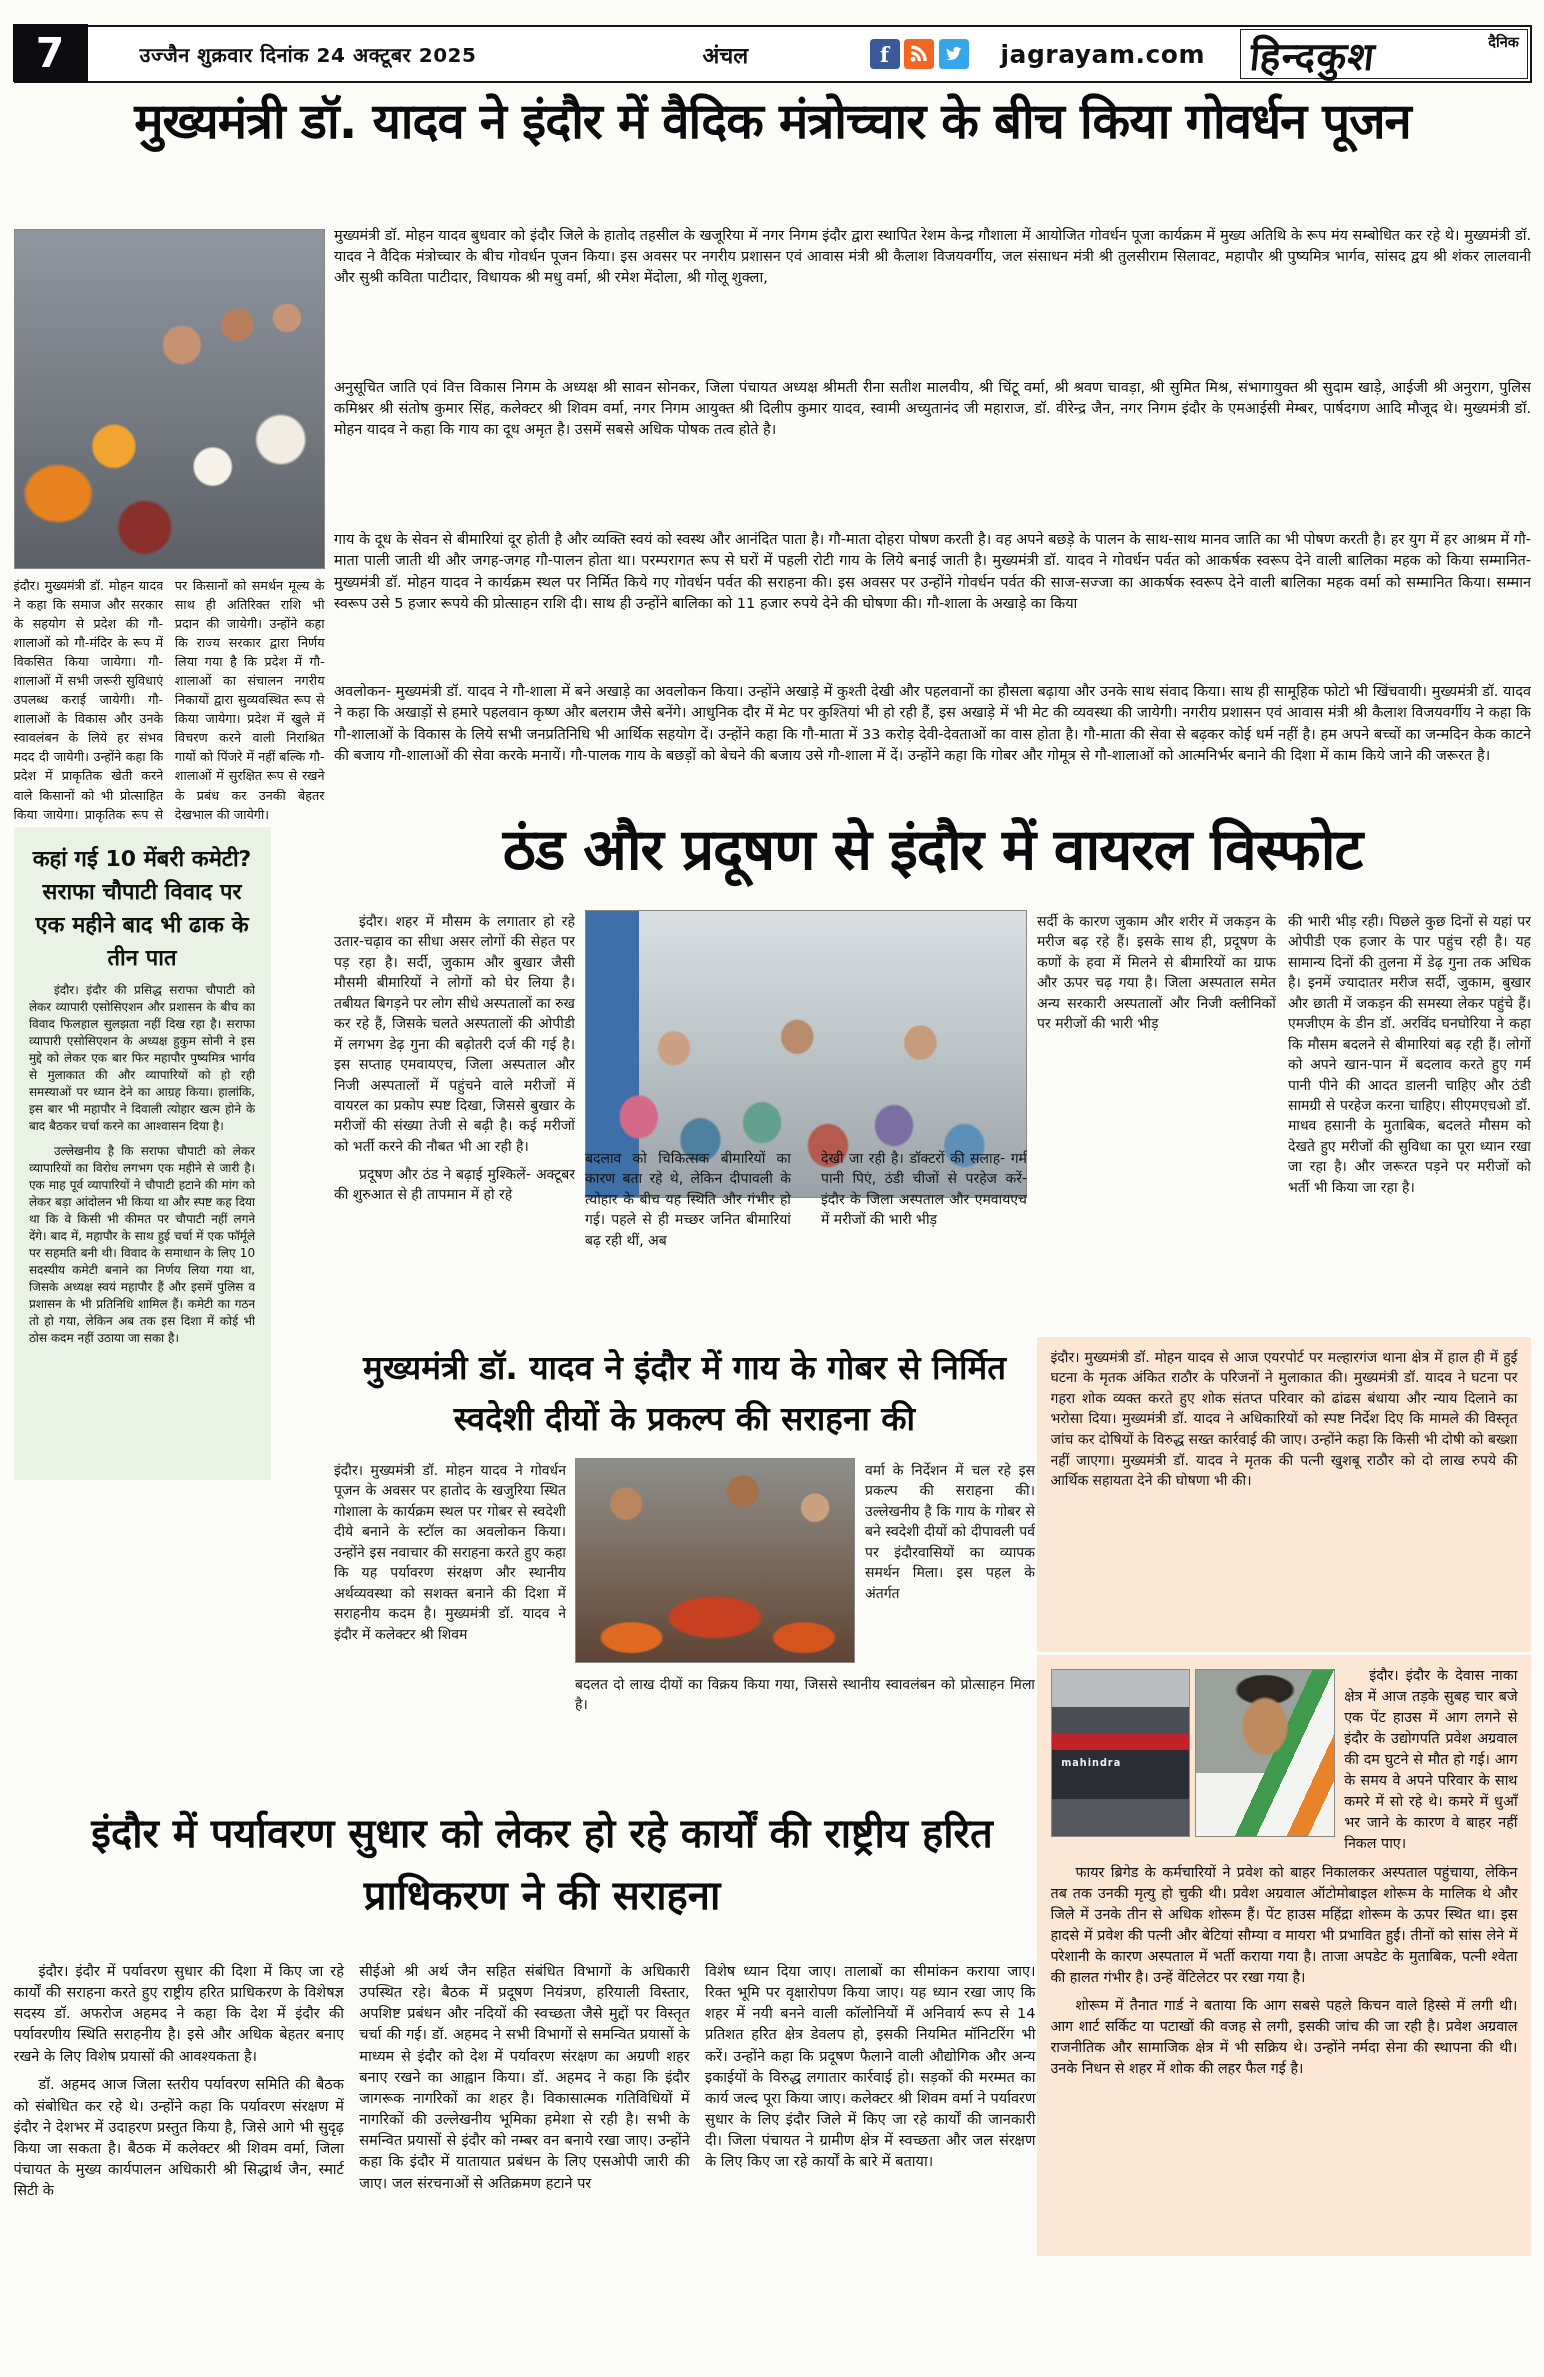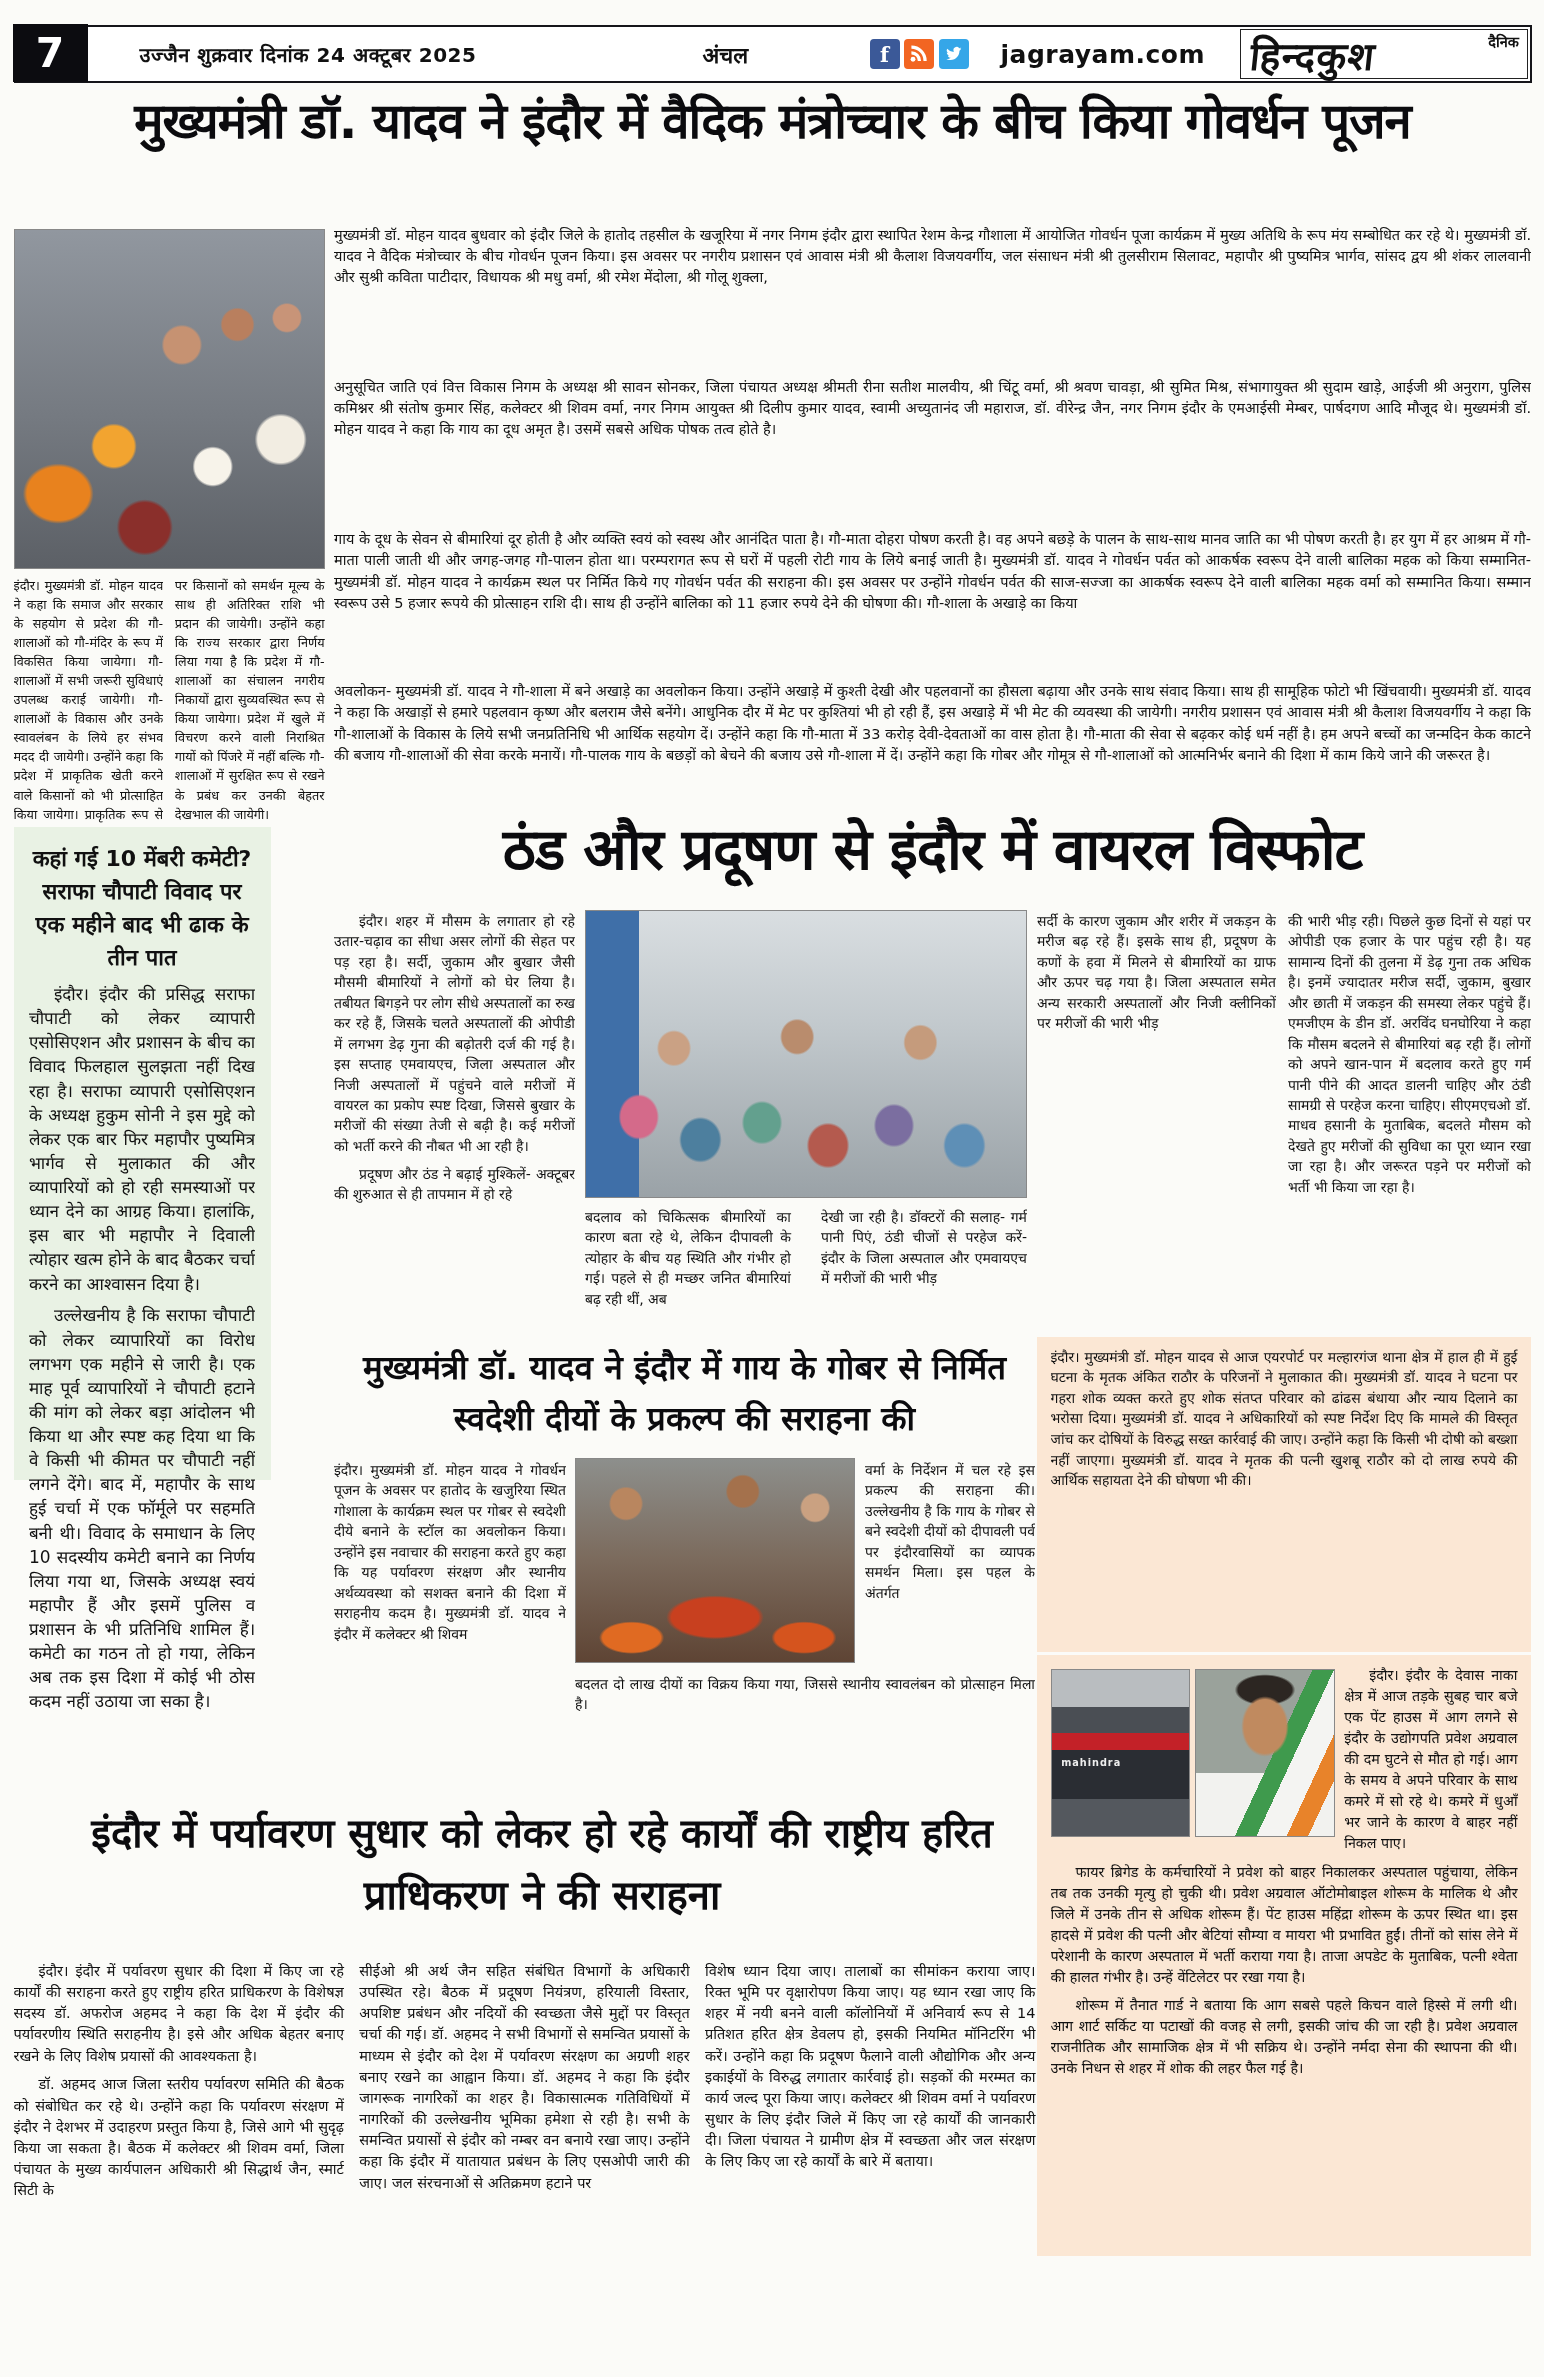--- a/index.html
+++ b/index.html
@@ -86,23 +86,23 @@
   
   .greenbox{background:#e9f2e4;}
   .peachbox{background:#fbe7d4;}
   .boxheadline{font-weight:800;text-align:center;line-height:1.5;margin:1.9px 0 7.7px 0;}
   
   #lead-cols{left:13.5px;top:576px;width:311px;height:247px;display:flex;gap:11.6px;font-size:12.7px;}
   #lead-cols>div{flex:1;line-height:1.5;text-align:justify;overflow:hidden;}
   #story1-cols{left:334px;top:225px;width:1197px;height:593px;font-size:14.5px;flex-direction:column;}
   #sarafa-box{left:13.5px;top:827px;width:257px;height:653px;padding:13.5px 15.4px;}
   #sarafa-box .boxheadline{font-size:22px;line-height:1.5;}
-  #sarafa-box .bodytext{font-size:17px;line-height:1.42;}
+  #sarafa-box .bodytext{font-size:12px;line-height:1.42;}
   #viral-left{left:334px;top:911px;width:241px;height:423px;}
-  #viral-under{left:585px;top:1207px;width:442px;height:118px;display:flex;gap:30px;}
+  #viral-under{left:585px;top:1148px;width:442px;height:118px;display:flex;gap:30px;}
   #viral-under>div{flex:1;}
   #viral-r1{left:1037px;top:911px;width:239px;height:415px;}
   #viral-r2{left:1288px;top:911px;width:243px;height:415px;}
   #diya-left{left:334px;top:1460px;width:232px;height:326px;}
   #diya-right{left:865px;top:1460px;width:170px;height:326px;}
   #diya-caption{left:575px;top:1674px;width:460px;height:93px;}
   #malharganj-box{left:1037px;top:1337px;width:494px;height:315px;padding:9.7px 13.5px;}
   #malharganj-box .boxheadline{font-size:25px;}
   #malharganj-box .bodytext{font-size:14px;line-height:1.47;}
   #fire-box{left:1037px;top:1655px;width:494px;height:601px;padding:9.7px 13.5px;}

